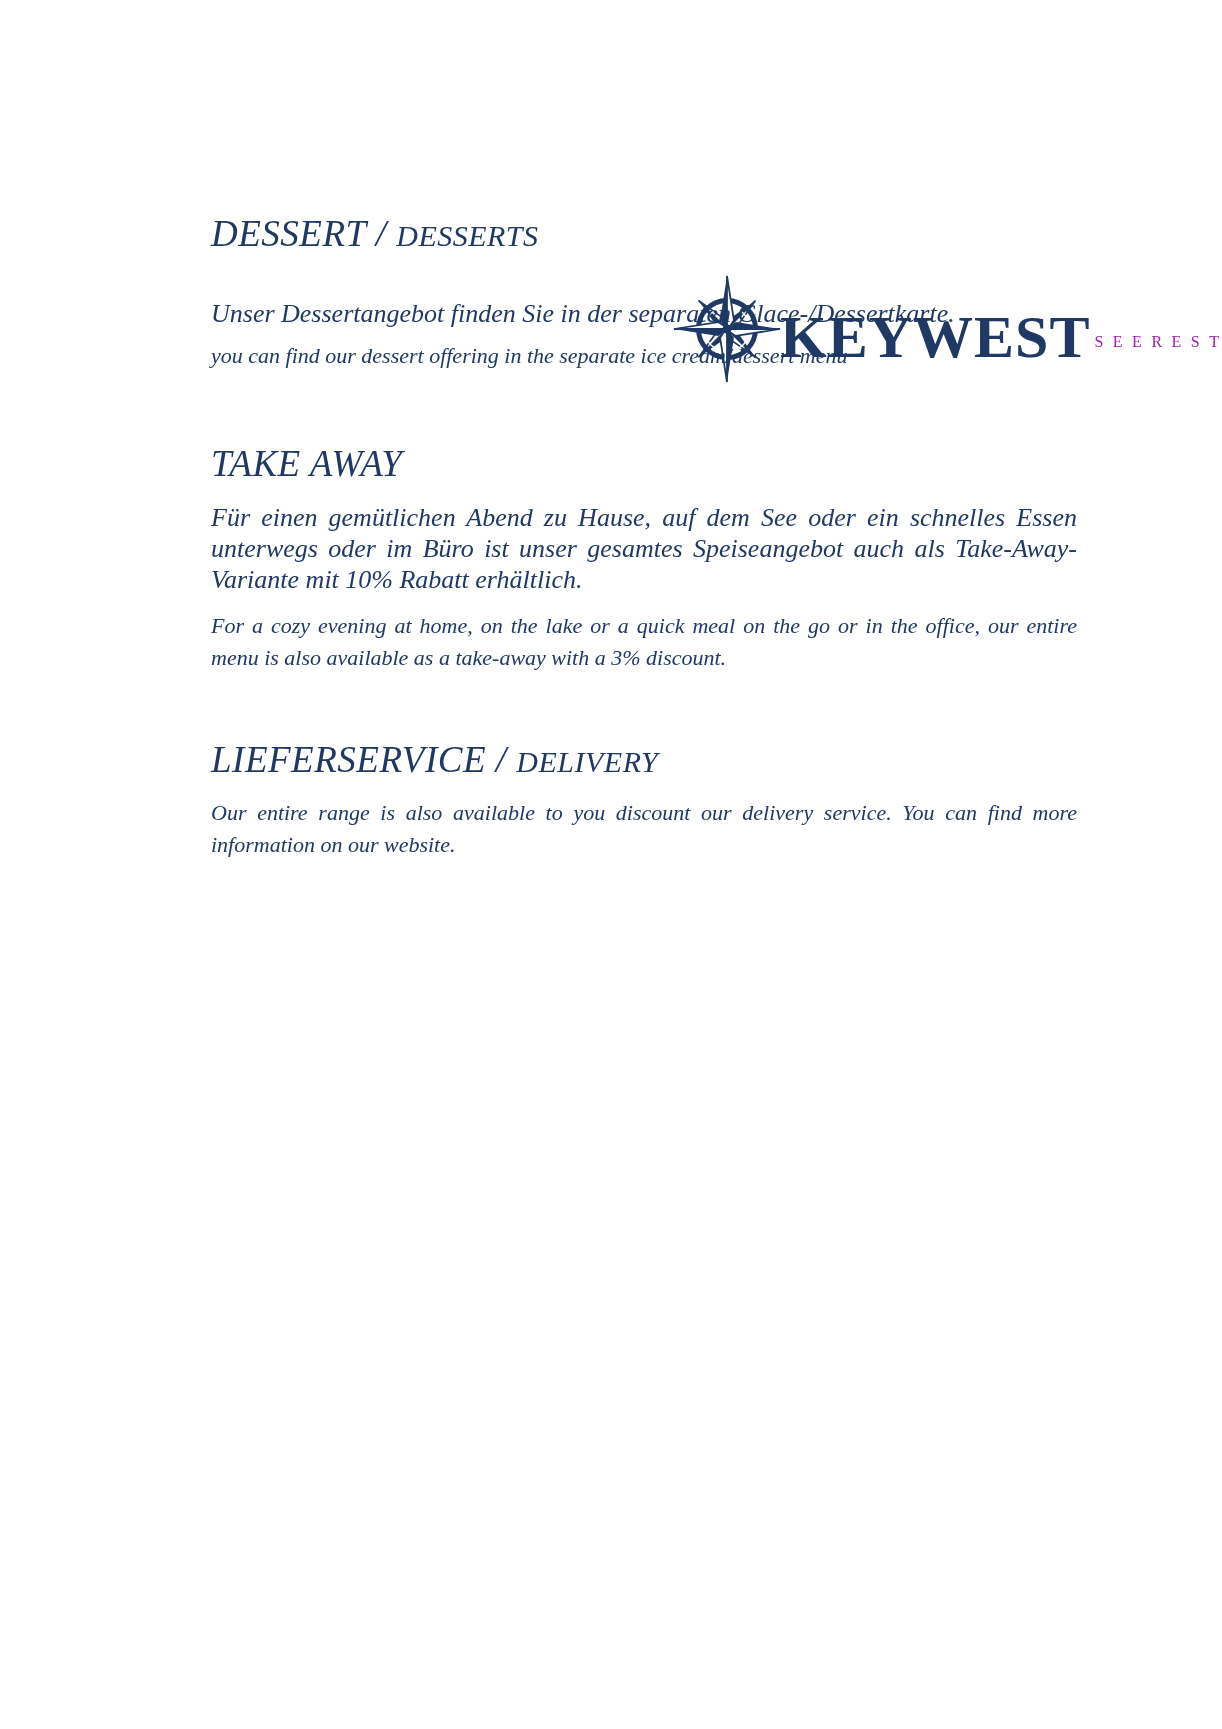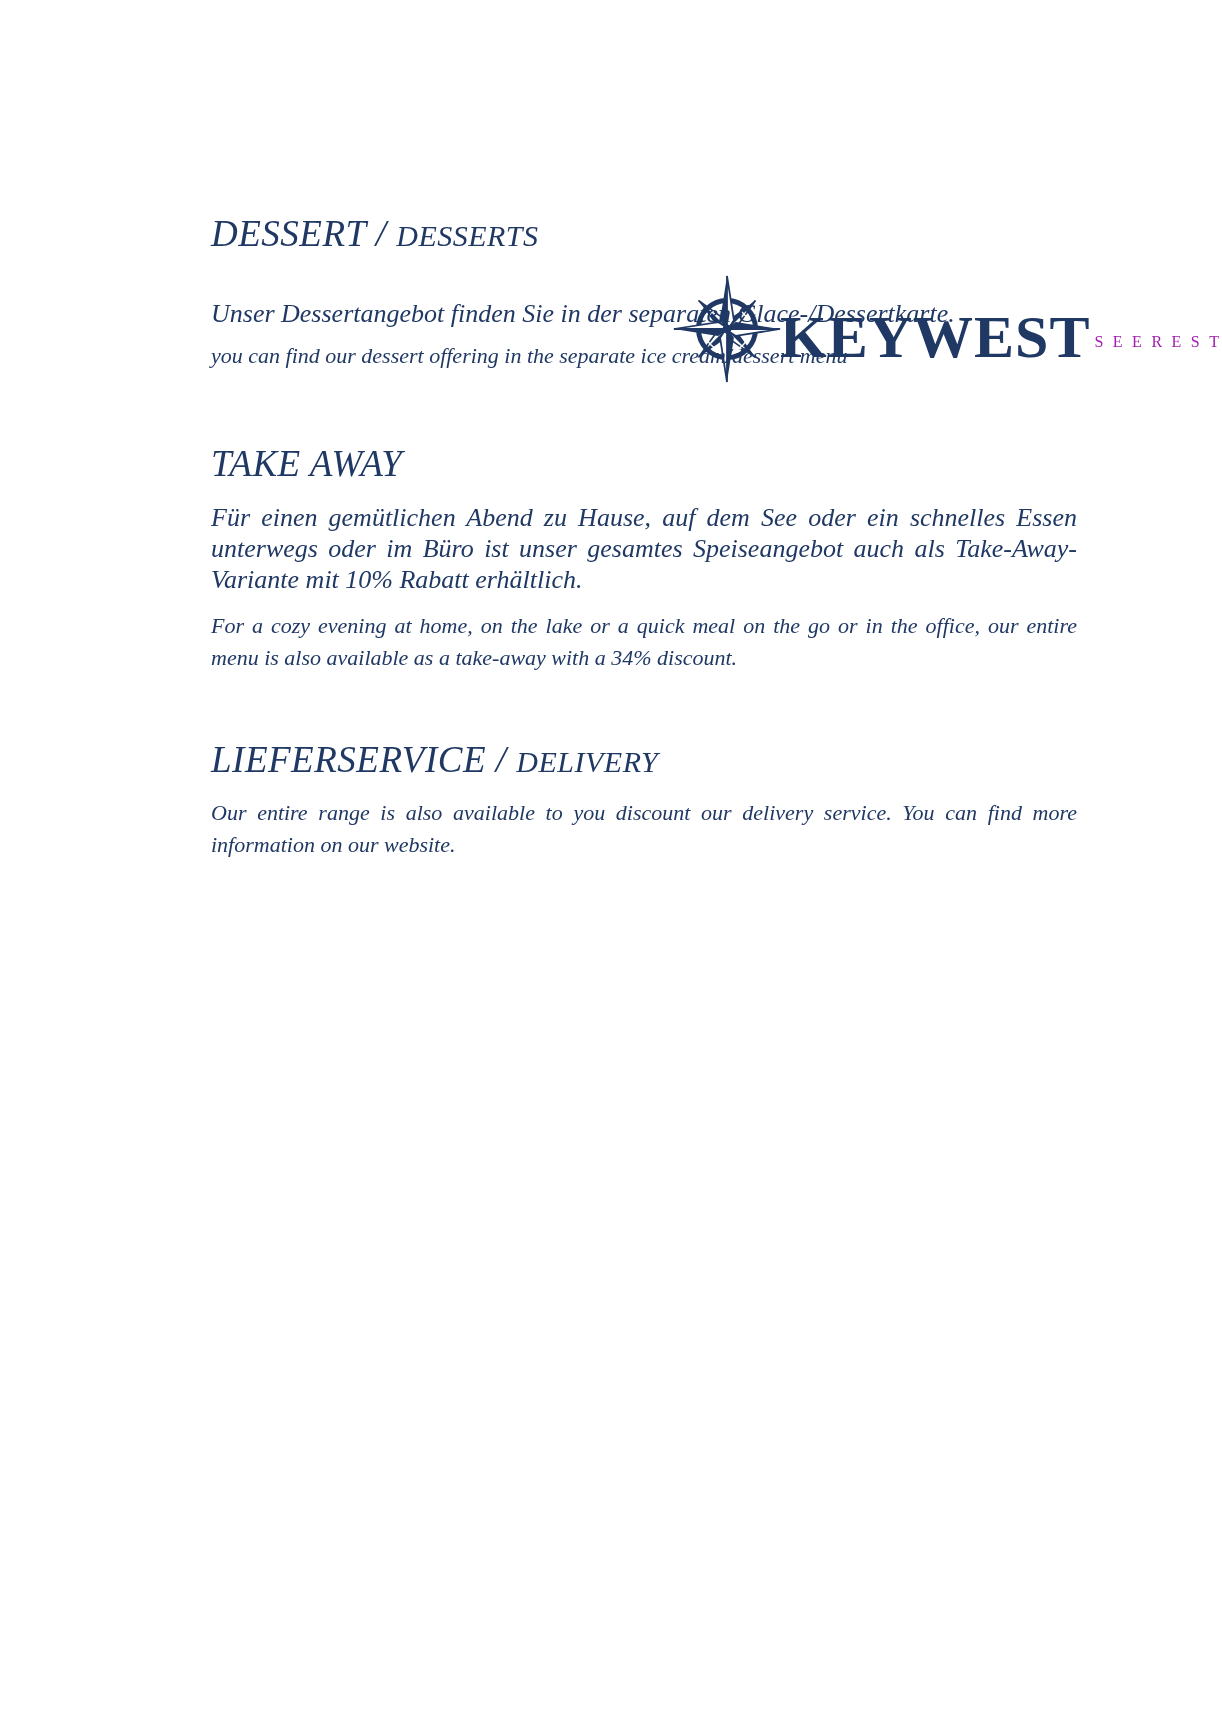--- a/index.html
+++ b/index.html
@@ -151,21 +151,21 @@
 
     <section class="dessert">
       <h2><span class="h-de">DESSERT</span><span class="h-sep"> / </span><span class="h-en">DESSERTS</span></h2>
       <p class="de">Unser Dessertangebot finden Sie in der separaten Glace-/Dessertkarte.</p>
       <p class="en">you can find our dessert offering in the separate ice cream/dessert menu</p>
     </section>
 
     <section class="takeaway">
       <h2><span class="h-de">TAKE AWAY</span></h2>
       <p class="de justify">Für einen gemütlichen Abend zu Hause, auf dem See oder ein schnelles Essen unterwegs oder im Büro ist unser gesamtes Speiseangebot auch als Take-Away-Variante mit 10% Rabatt erhältlich.</p>
-      <p class="en justify">For a cozy evening at home, on the lake or a quick meal on the go or in the office, our entire menu is also available as a take-away with a 34% discount.</p>
+      <p class="en justify">For a cozy evening at home, on the lake or a quick meal on the go or in the office, our entire menu is also available as a take-away with a 3% discount.</p>
     </section>
 
     <section class="delivery">
       <h2><span class="h-de">LIEFERSERVICE</span><span class="h-sep"> / </span><span class="h-en">DELIVERY</span></h2>
       <p class="en justify">Our entire range is also available to you discount our delivery service. You can find more information on our website.</p>
     </section>
 
   </main>
 </div>
 

